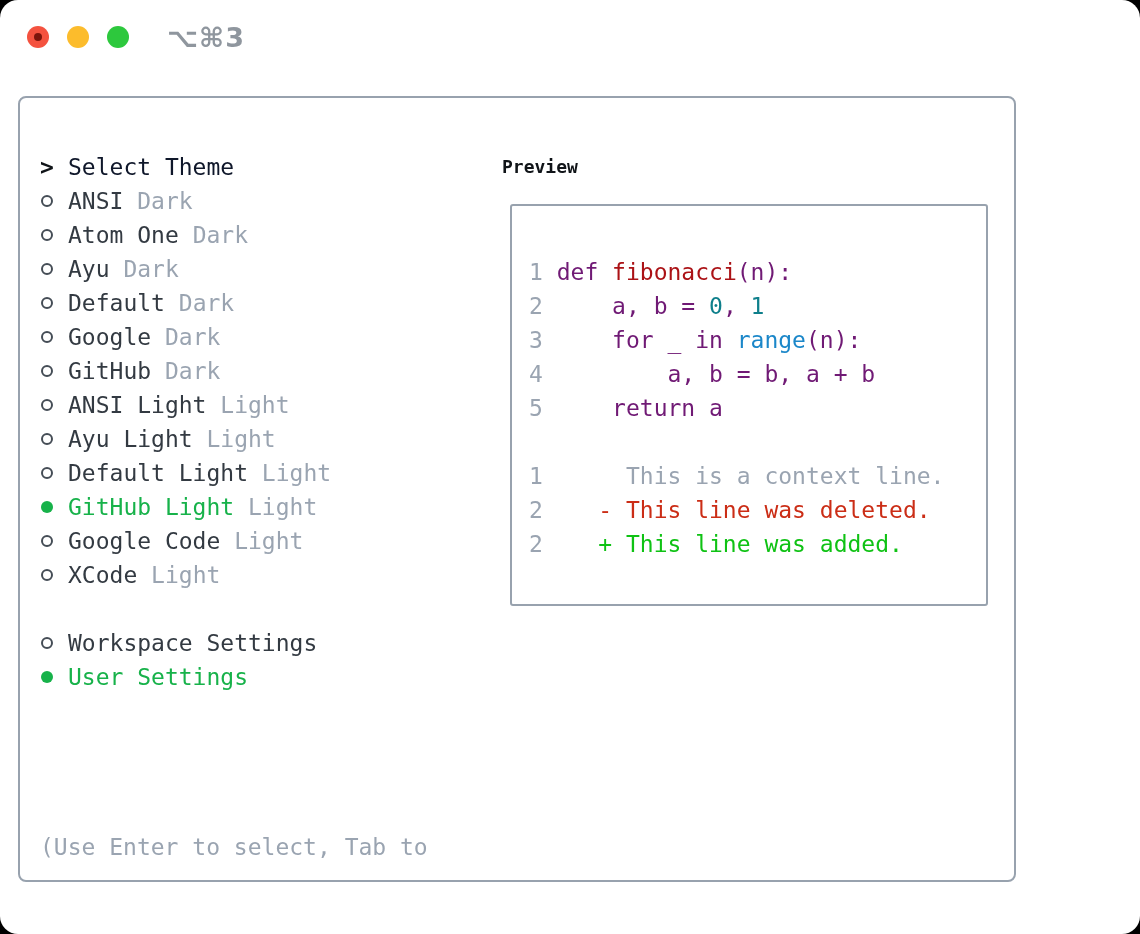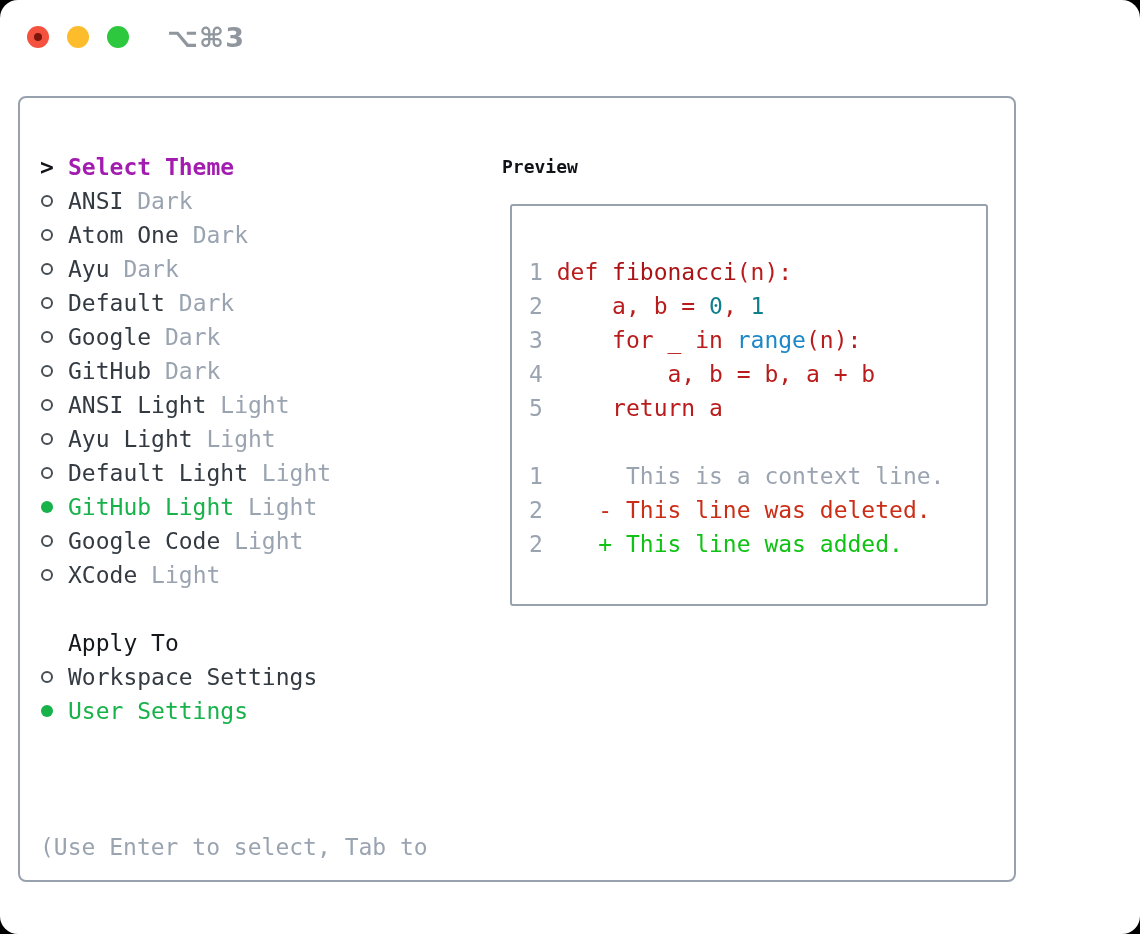--- a/index.html
+++ b/index.html
@@ -24,38 +24,38 @@
   .panel{
     position:absolute;left:18px;top:96px;width:994px;height:782px;
     border:2px solid var(--border);border-radius:8px;background:#fff;
   }
   .row{height:34px;line-height:34px;font-size:23px;white-space:pre;display:flex;align-items:center;}
   .marker{display:inline-block;width:28px;flex:0 0 28px;position:relative;height:34px;}
   .bullet{position:absolute;left:1px;top:11px;width:12px;height:12px;border-radius:50%;box-sizing:border-box;}
   .bullet.open{border:2px solid #454d56;}
   .bullet.filled{background:var(--green);}
   .arrow-glyph{position:absolute;left:0;top:0;font-weight:bold;color:#101418;line-height:34px;font-size:23px;}
-  .header-text{font-weight:bold;color:#a21caf;}
+  .header-text{font-weight:normal;color:#0f172a;}
   .t-name{color:#333a42;}
   .t-name.sel{color:var(--green);}
   .t-variant{color:var(--gray);margin-left:1ch;}
   .left-col{position:absolute;left:20px;top:52px;}
   .apply-block{position:absolute;left:20px;top:528px;}
   .apply-header{color:#14181c;}
   .hint{position:absolute;left:20px;top:664px;color:var(--gray);
         font-size:23px;line-height:34px;white-space:pre;}
   
   .preview-header{position:absolute;left:482px;top:52px;height:34px;line-height:34px;
                   font-size:18px;font-weight:bold;color:#101418;}
   .preview-box{position:absolute;left:490px;top:106px;width:478px;height:402px;
                border:2px solid var(--border);border-radius:3px;box-sizing:border-box;background:#fff;}
   .code{position:absolute;left:17px;top:49px;}
   .cl{height:34px;line-height:34px;font-size:23px;white-space:pre;}
   .ln{color:var(--gray);}
-  .seg-code{color:#b91c1c;}
+  .seg-code{color:#701a75;}
   .seg-func{color:var(--func-red);}
   .seg-num{color:var(--teal);}
   .seg-builtin{color:var(--blue);}
   .seg-context{color:var(--gray);}
   .seg-deleted{color:var(--del-red);}
   .seg-added{color:var(--add-green);}
 </style>
 </head>
 <body>
 
@@ -87,24 +87,20 @@
           <div class="row"><span class="marker"><span class="bullet open"></span></span><span class="t-name">ANSI Light</span><span class="t-variant">Light</span></div>
           <div class="row"><span class="marker"><span class="bullet open"></span></span><span class="t-name">Ayu Light</span><span class="t-variant">Light</span></div>
           <div class="row"><span class="marker"><span class="bullet open"></span></span><span class="t-name">Default Light</span><span class="t-variant">Light</span></div>
           <div class="row"><span class="marker"><span class="bullet filled"></span></span><span class="t-name sel">GitHub Light</span><span class="t-variant">Light</span></div>
           <div class="row"><span class="marker"><span class="bullet open"></span></span><span class="t-name">Google Code</span><span class="t-variant">Light</span></div>
           <div class="row"><span class="marker"><span class="bullet open"></span></span><span class="t-name">XCode</span><span class="t-variant">Light</span></div>
         </div>
     </div>
 
     <div class="apply-block">
-      <div class="row">
-        <span class="marker"></span>
-        <span class="apply-header">Apply To</span>
-      </div>
       <div id="apply-items">
           <div class="row"><span class="marker"><span class="bullet open"></span></span><span class="t-name">Workspace Settings</span></div>
           <div class="row"><span class="marker"><span class="bullet filled"></span></span><span class="t-name sel">User Settings</span></div>
         </div>
     </div>
 
     <div class="hint">
       <div>(Use Enter to select, Tab to</div>
       <div>change focus)</div>
     </div>

